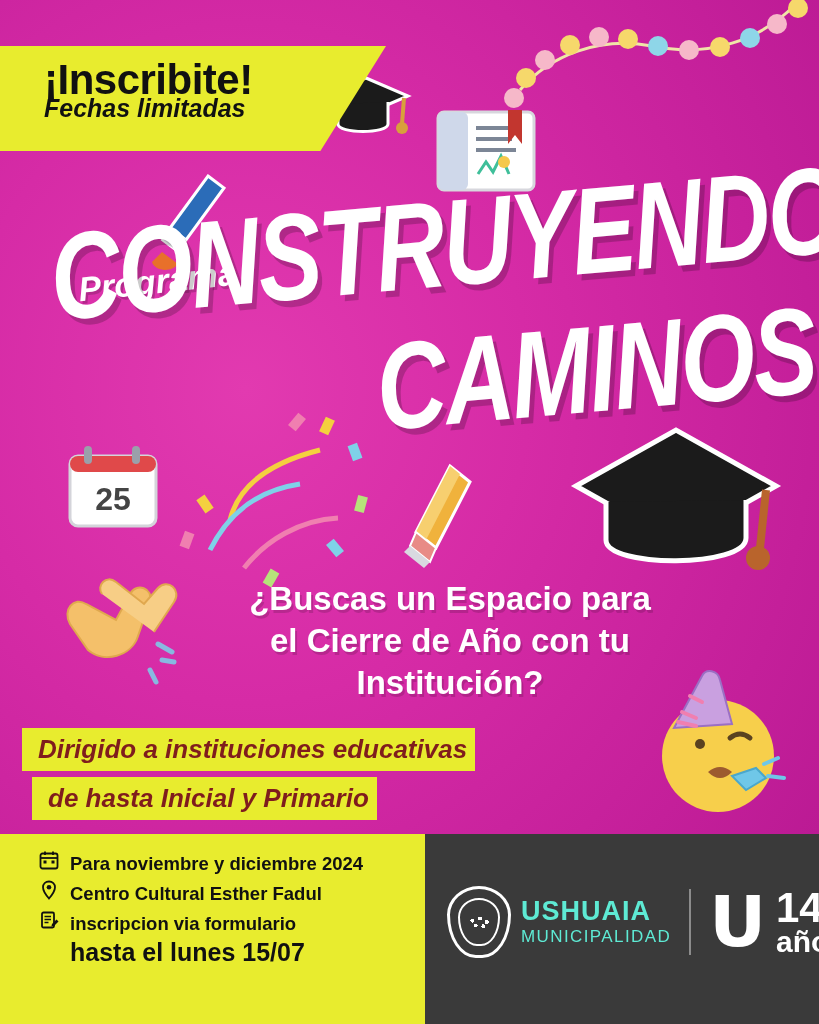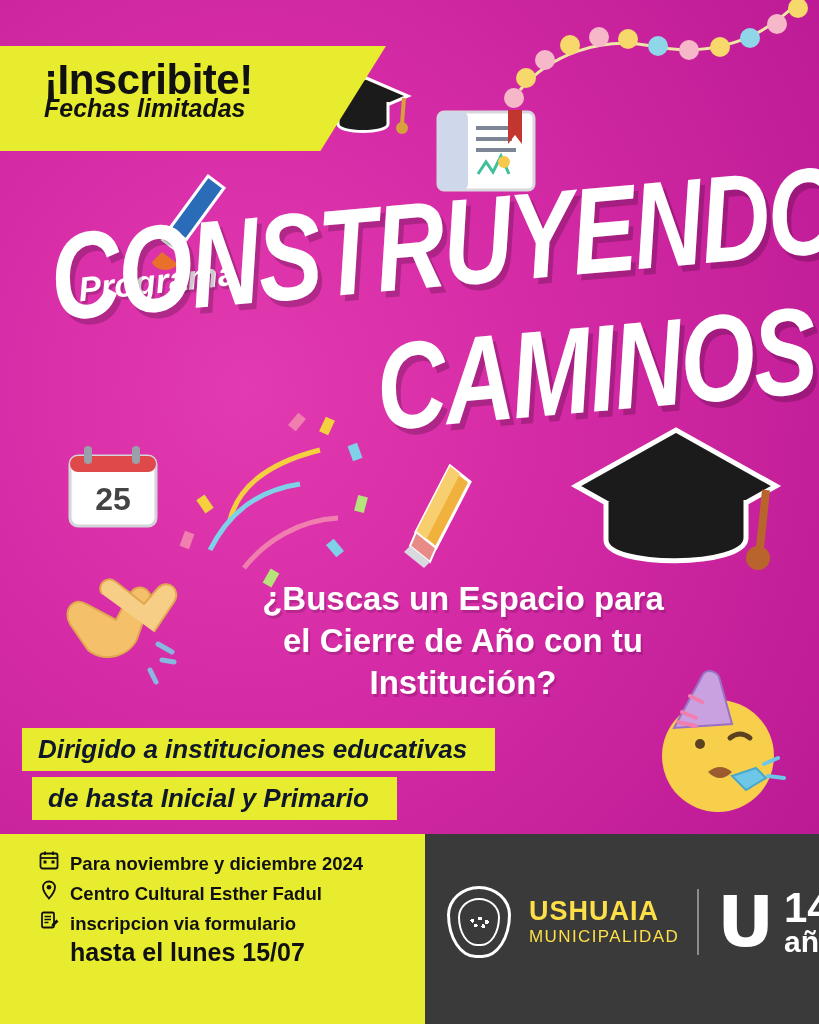--- a/index.html
+++ b/index.html
@@ -100,21 +100,21 @@
     transform: rotate(-5deg) scaleY(1.28);
     transform-origin: left top;
     text-shadow: 4px 5px 0 rgba(0,0,0,0.20);
     white-space: nowrap;
     z-index: 6;
   }
 
   
   .question {
     position: absolute;
-    left: 248px;
+    left: 235px;
     top: 578px;
     width: 430px;
     font-size: 33px;
     line-height: 1.28;
     font-weight: bold;
     color: #ffffff;
     text-align: center;
     text-shadow: 2px 3px 0 rgba(0,0,0,0.15);
     z-index: 6;
   }
@@ -122,25 +122,25 @@
   
   .hl-wrap {
     position: absolute;
     left: 22px;
     top: 728px;
     z-index: 6;
   }
   .hl {
     display: inline-block;
     background: #e8ec2e;
-    color: #0f172a;
+    color: #7f1d1d;
     font-size: 26px;
     font-weight: bold;
     font-style: italic;
-    padding: 6px 28px 6px 16px;
+    padding: 6px 8px 6px 16px;
     margin-bottom: 6px;
     white-space: nowrap;
     text-align: right;
   }
   .hl.second {
     margin-left: 10px;
   }
 
   
   .bottom {
@@ -223,22 +223,22 @@
     width: 22px;
     height: 14px;
     background:
       radial-gradient(circle at 20% 40%, #fff 0 2px, transparent 2px),
       radial-gradient(circle at 55% 25%, #fff 0 2px, transparent 2px),
       radial-gradient(circle at 85% 50%, #fff 0 2px, transparent 2px),
       radial-gradient(circle at 35% 75%, #fff 0 2px, transparent 2px),
       radial-gradient(circle at 70% 80%, #fff 0 2px, transparent 2px);
   }
   .ushuaia-txt {
-    margin-left: 18px;
-    color: #fde047;
+    margin-left: 10px;
+    color: #5eead4;
   }
   .ushuaia-txt .u1 {
     font-size: 27px;
     font-weight: bold;
     letter-spacing: 1px;
     line-height: 1;
   }
   .ushuaia-txt .u2 {
     font-size: 17px;
     letter-spacing: 1.4px;

